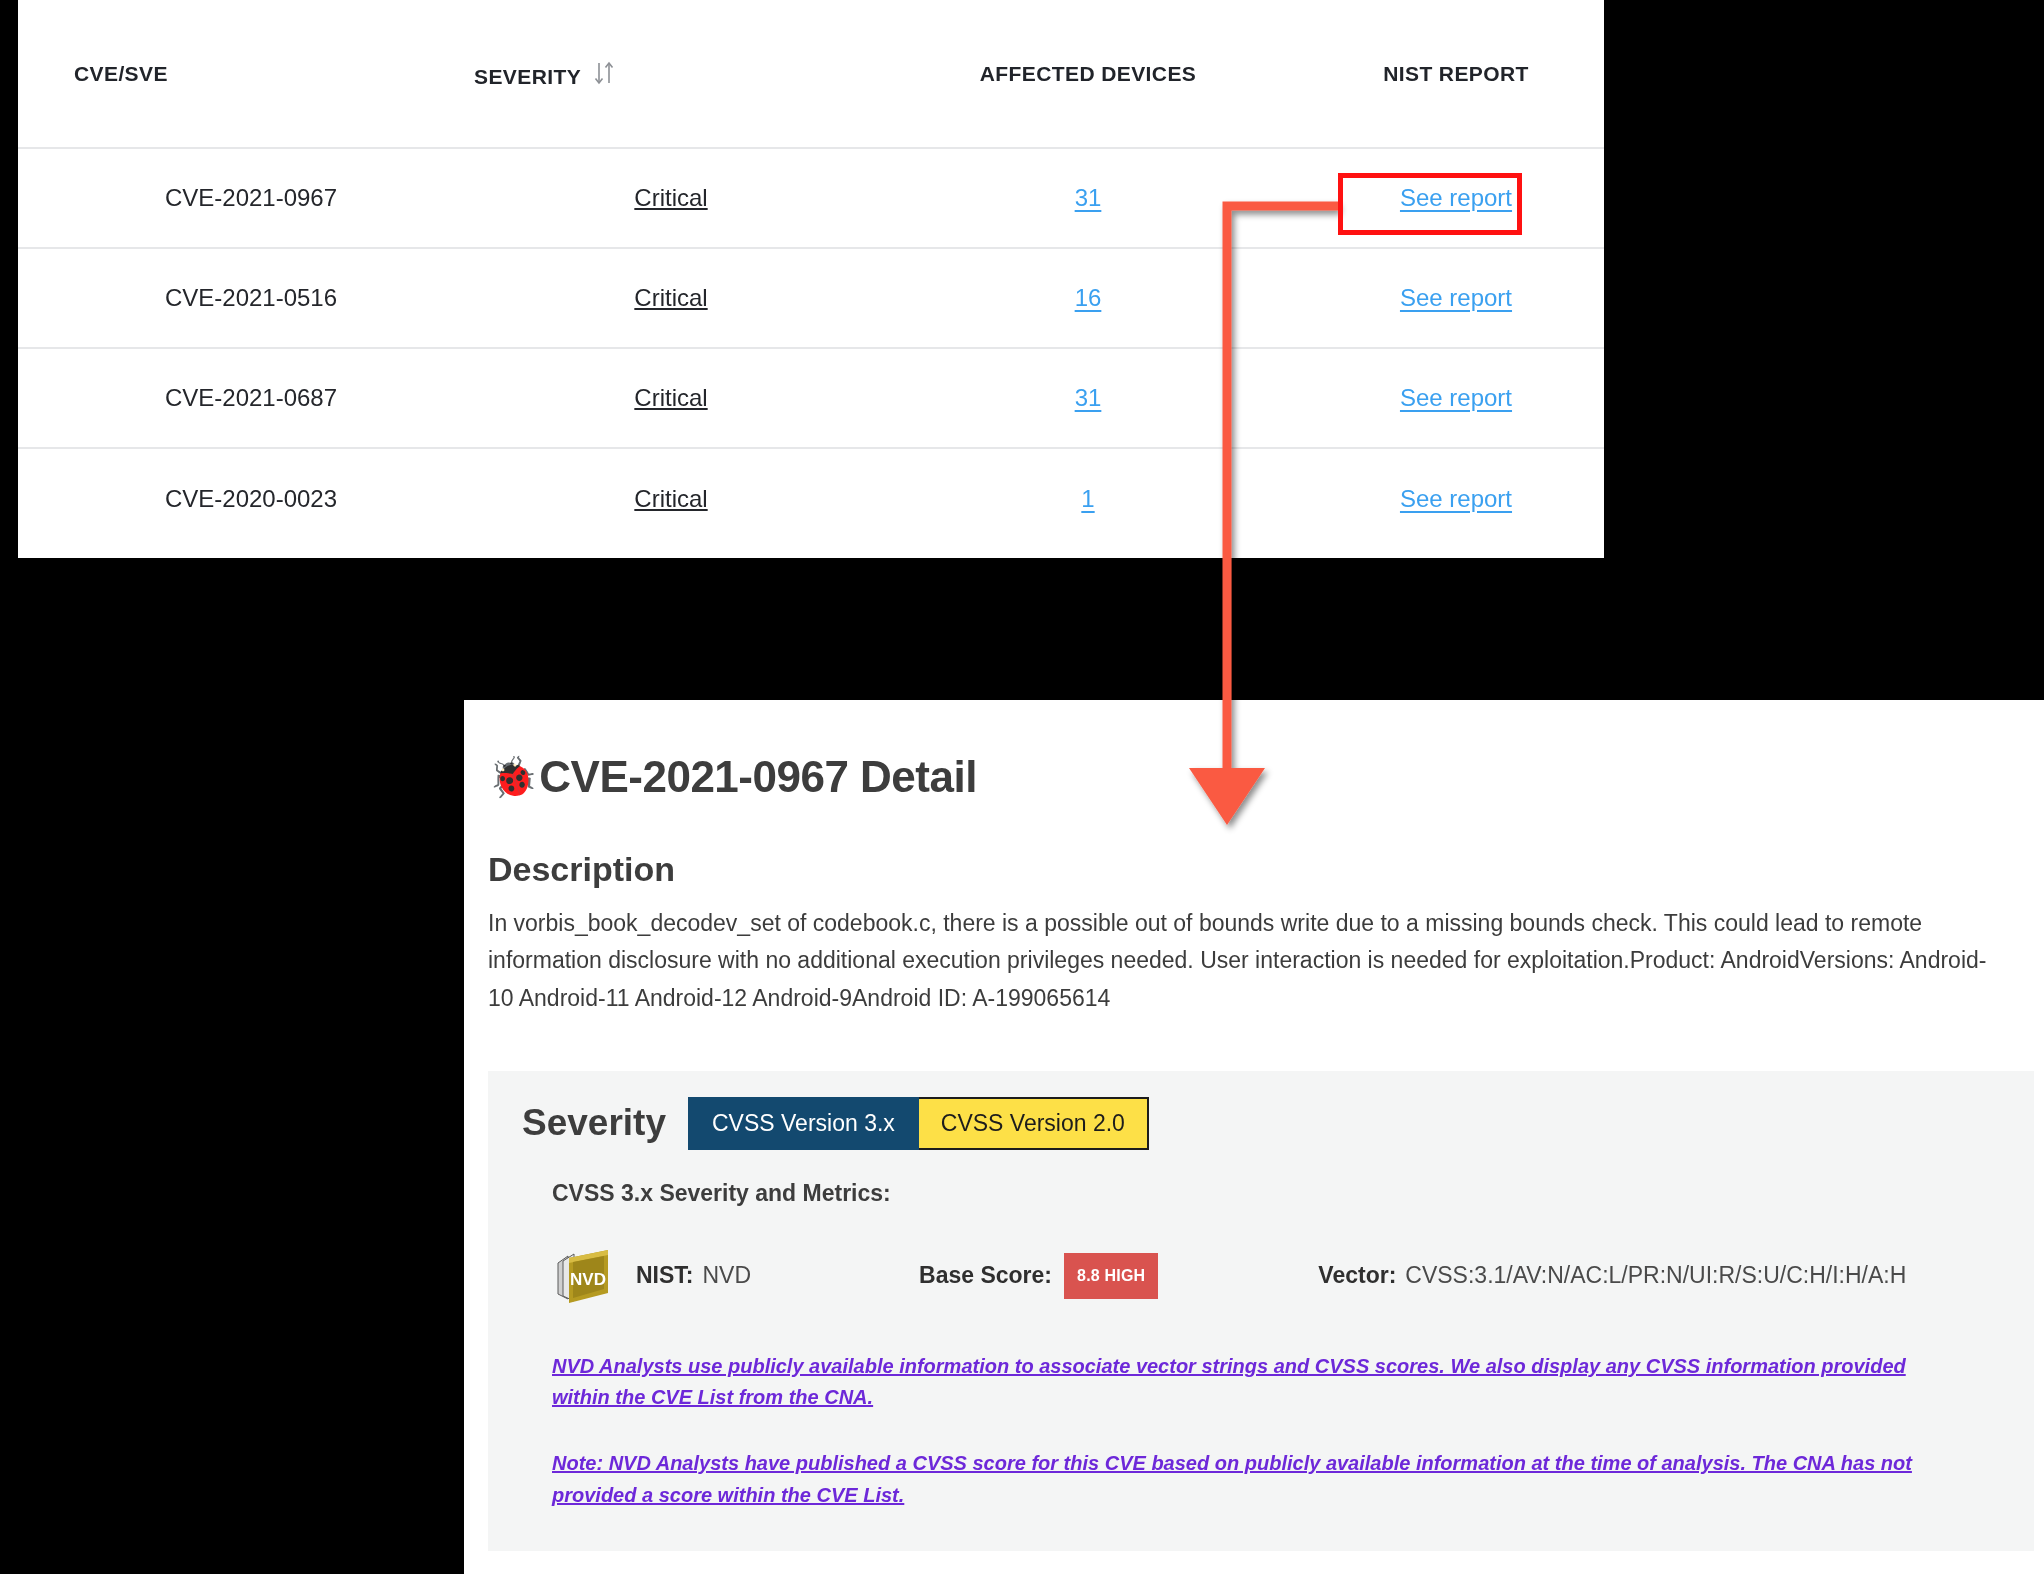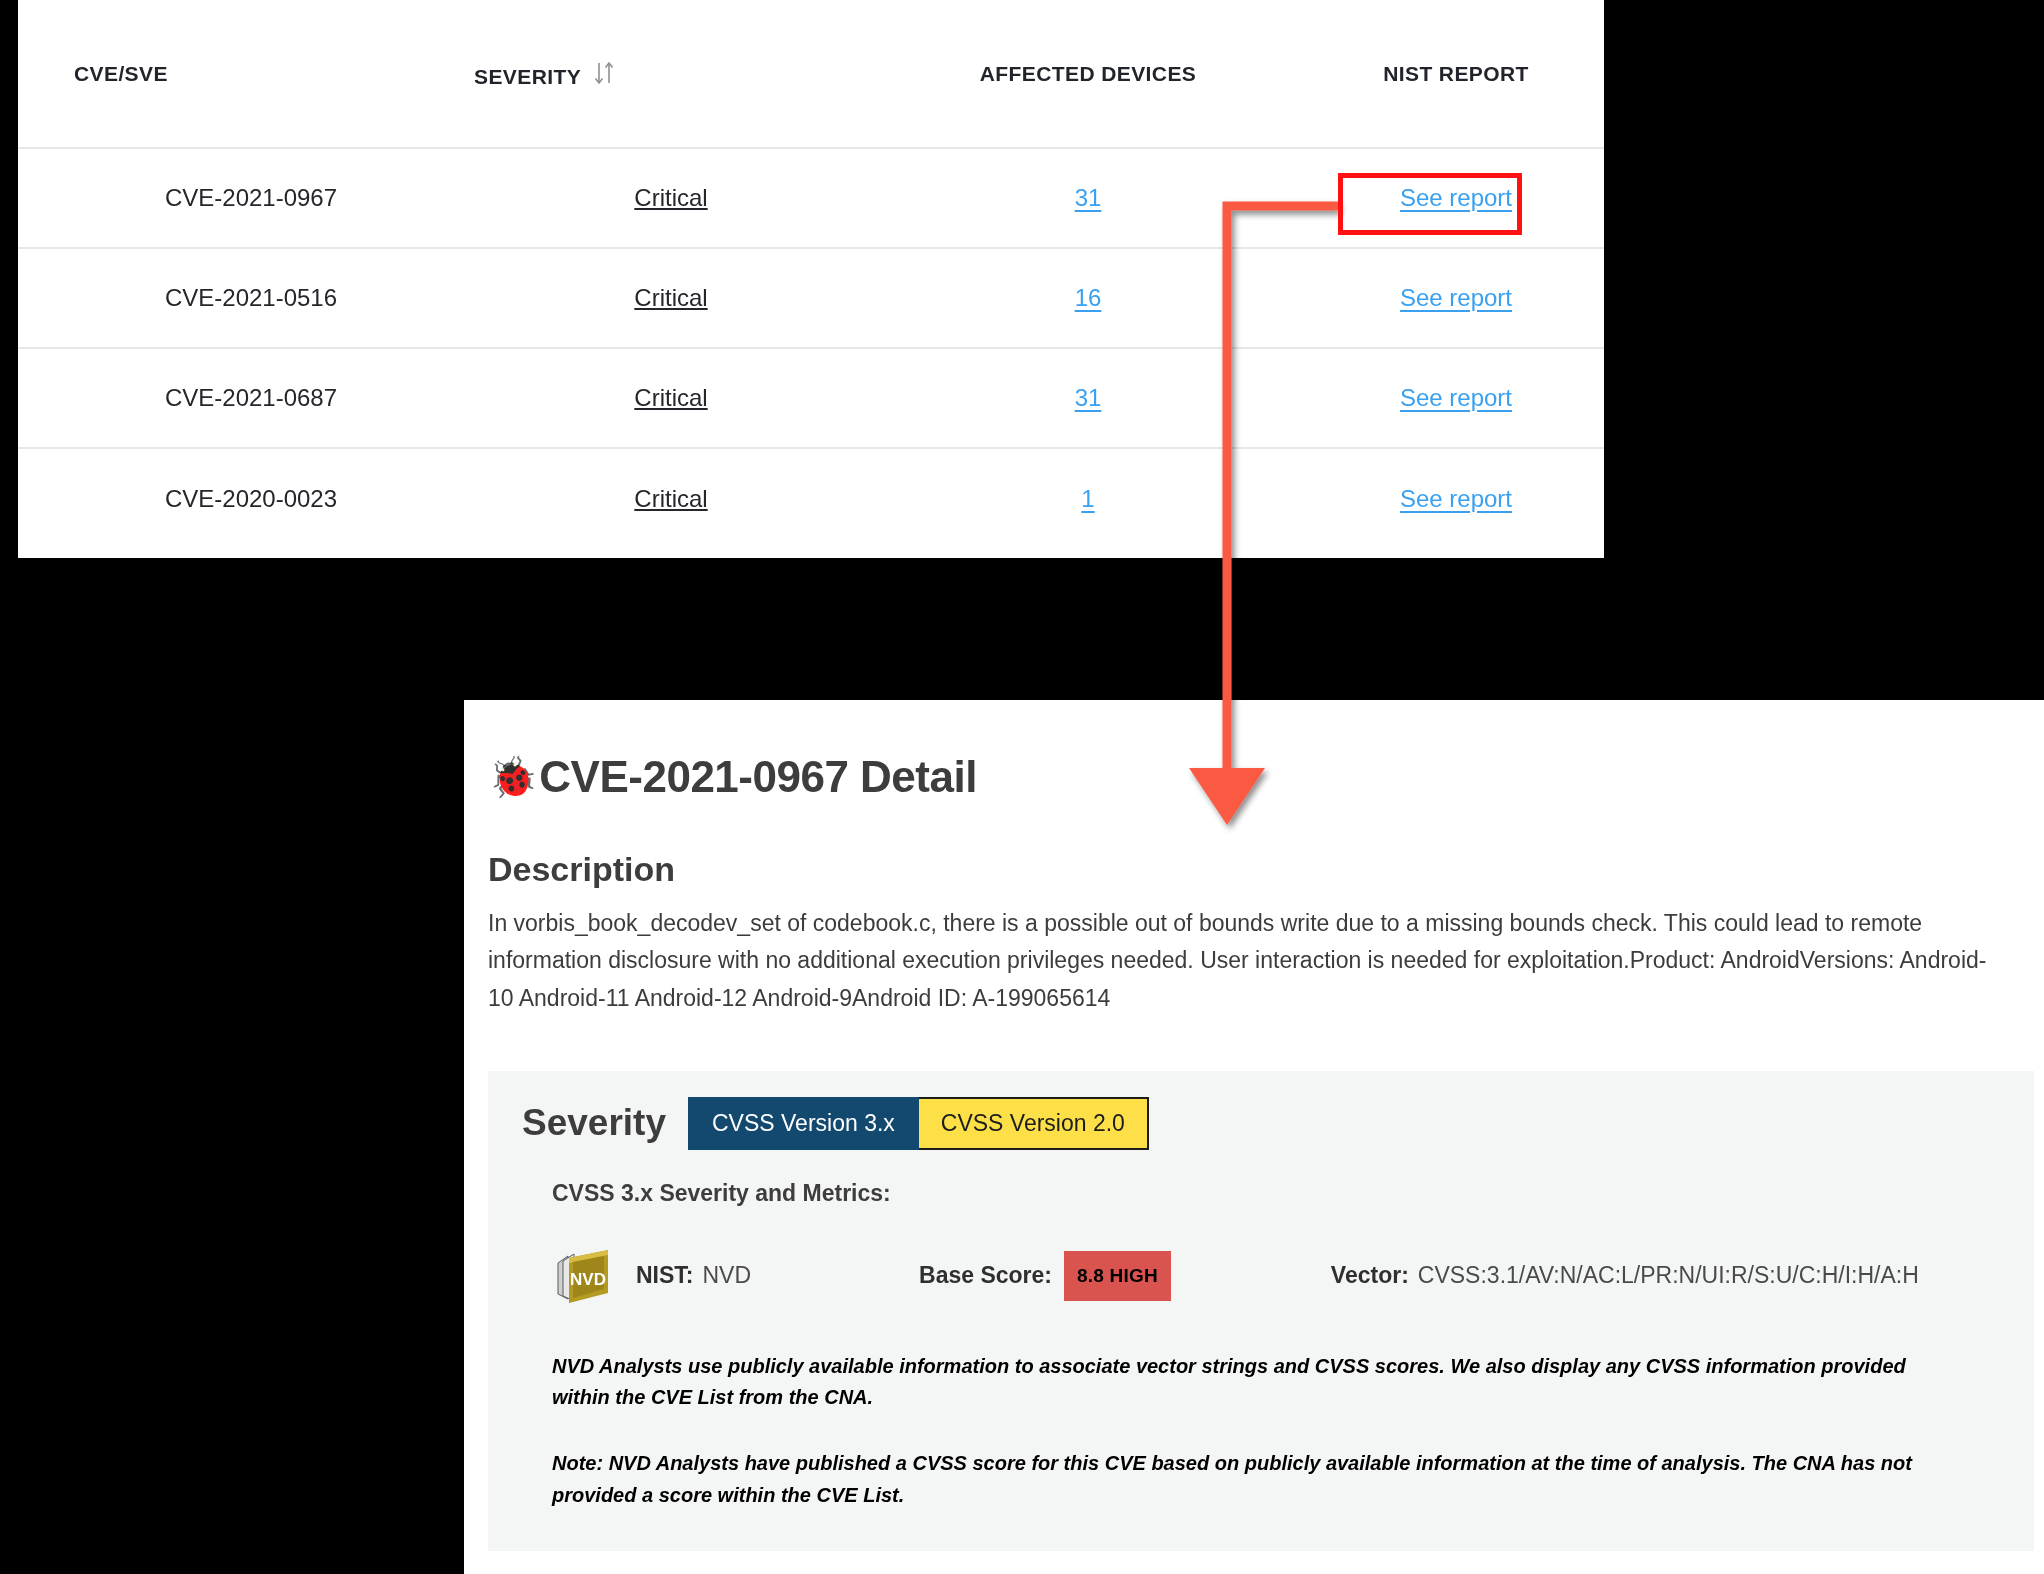--- a/index.html
+++ b/index.html
@@ -152,38 +152,39 @@
     width: 62px; height: 62px;
     position: relative;
     flex: 0 0 auto;
     margin-right: 22px;
   }
   .m-item { display: flex; align-items: center; }
   .m-label { font-size: 23px; font-weight: 700; color: #2f2f2f; }
   .m-value { font-size: 23px; color: #4a4a4a; margin-left: 9px; }
   .score-badge {
     background: #d9534f;
-    color: #000000;
-    font-size: 19px;
+    color: #ffffff;
+    font-size: 16px;
     font-weight: 700;
     padding: 14px 13px;
     margin-left: 12px;
     letter-spacing: 0.2px;
   }
   .gap-a { width: 168px; }
   .gap-b { width: 160px; }
 
   .note {
     font-size: 20px;
     font-style: italic;
     font-weight: 700;
-    color: #000000;
+    color: #6d28d9;
     line-height: 1.58;
     margin: 44px 0 0 30px;
     max-width: 1400px;
+    text-decoration: underline;
   }
   .note.second { margin-top: 34px; }
 </style>
 </head>
 <body>
 
 <div id="stage">
 
   <div class="table-panel">
     <table class="cve-table">

